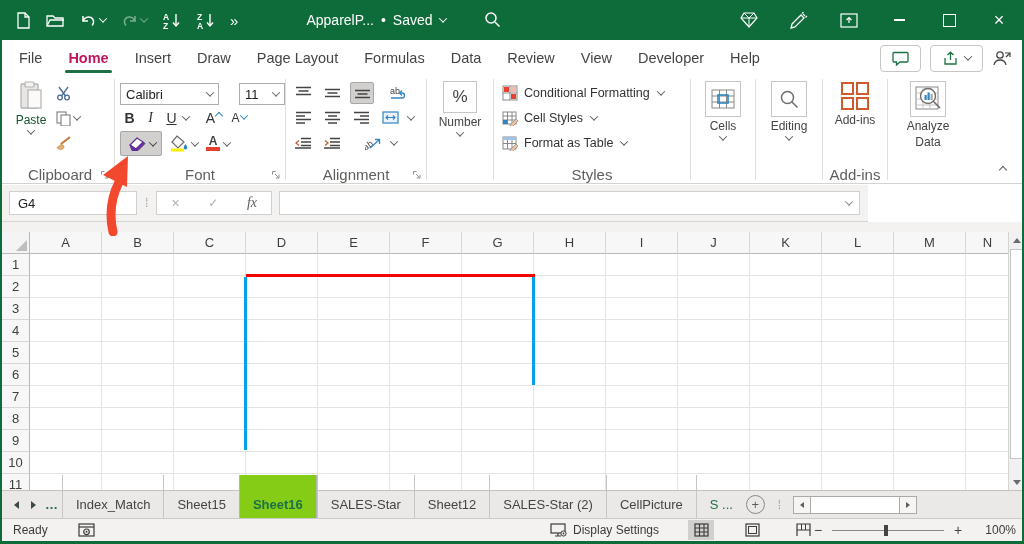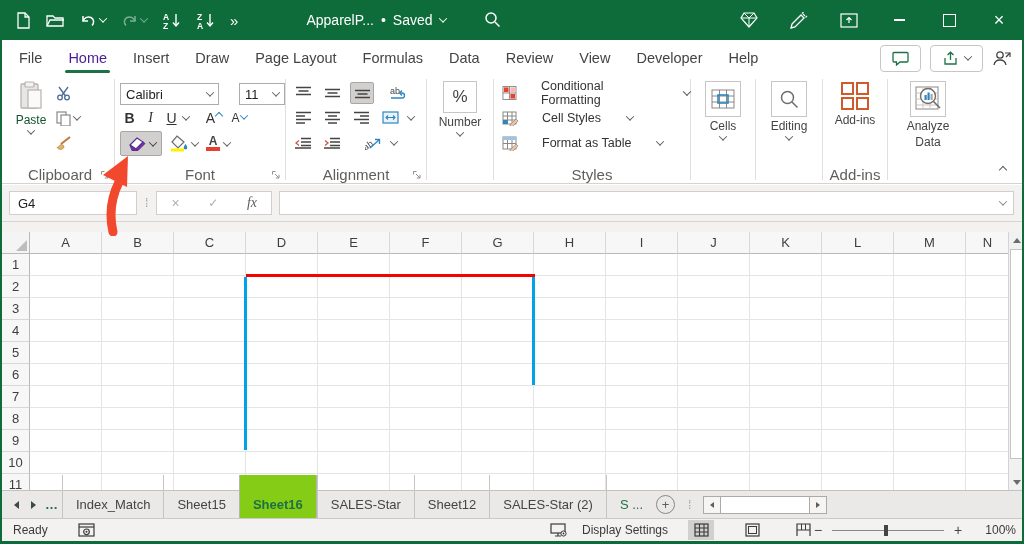--- a/index.html
+++ b/index.html
@@ -25,21 +25,21 @@
   .tb-right>div{width:50px;height:40px;display:flex;align-items:center;justify-content:center}
   .winrect{width:11px;height:11px;border:1.4px solid #fff}
   .winmin{width:11px;height:1.6px;background:#fff}
   .x-gl{font-size:18px;line-height:18px}
 
   
   .tabrow{position:absolute;left:2px;top:40px;width:1020px;height:36px;background:#fff;
     display:flex;align-items:center;padding-left:4px;box-sizing:border-box;
     font-size:14.5px;color:#444}
   .rtab{padding:0 13px;position:relative;height:100%;display:flex;align-items:center}
-  .rtab.active{color:#4c1d95;font-weight:400}
+  .rtab.active{color:#be185d;font-weight:700}
   .rtab.active::after{content:"";position:absolute;left:10px;right:10px;bottom:3px;height:3px;
     border-radius:2px;background:var(--accent,#1E7145)}
   .tabrow-right{margin-left:auto;display:flex;align-items:center;gap:9px;padding-right:10px}
   .pillbtn{border:1px solid #C8C6C4;border-radius:4px;height:25px;display:flex;
     align-items:center;padding:0 11px;gap:6px;background:#fff}
 
   
   .ribbon{position:absolute;left:2px;top:76px;width:1020px;height:108px;background:#fff;
     border-bottom:1px solid #D5D3D1;display:flex;padding-left:4px;box-sizing:border-box}
   .vsep{width:1px;background:#E1DFDD;margin:3px 0}
@@ -57,27 +57,27 @@
   .combo{border:1px solid #ACACAC;background:#fff;height:20px;display:flex;align-items:center;
     padding:0 5px;font-size:13px;color:#222;justify-content:space-between}
   .combo .cv{color:#666}
   .fmt{font-size:14px;color:#333;width:19px;text-align:center}
   .selbtn{background:var(--selbg,#D2D0CE);border:1px solid #A9A7A5;border-radius:2px;
     display:flex;align-items:center;justify-content:center;gap:4px}
   .alrow{display:flex;align-items:center;gap:7px;margin-bottom:4px;padding-left:6px;height:21px}
   .albtn{width:22px;height:20px;display:flex;align-items:center;justify-content:center}
   .iconbox{width:34px;height:34px;border:1px solid #C8C6C4;background:#fff;display:flex;
     align-items:center;justify-content:center}
-  .strow{display:flex;align-items:center;gap:24px;height:25px;padding-left:8px;
+  .strow{display:flex;align-items:center;gap:6px;height:25px;padding-left:8px;
     font-size:12.5px;color:#333}
   .strow .cv{color:#605E5C;margin-left:2px}
   .collapse{position:absolute;right:16px;bottom:6px;color:#605E5C}
 
   
-  .fbar{position:absolute;left:2px;top:185px;width:1020px;height:37px;background:#F3F2F1;
+  .fbar{position:absolute;left:2px;top:185px;width:866px;height:37px;background:#F3F2F1;
     border-bottom:1px solid #D8D6D4;display:flex;align-items:center;box-sizing:border-box}
   .namebox{margin-left:7px;width:118px;height:22px;background:#fff;border:1px solid #D1CFCD;
     font-size:13px;color:#222;display:flex;align-items:center;padding-left:8px}
   .vd{color:#A3A1A0;font-size:12px;letter-spacing:0;margin:0 8px;line-height:10px}
   .fxbox{width:114px;height:22px;background:#fff;border:1px solid #D1CFCD;display:flex;
     align-items:center;justify-content:space-around;color:#B3B1AF}
   .fx-it{font-family:"Liberation Serif",serif;font-style:italic;font-size:14px;color:#5F5D5B}
   .finput{flex:1;margin:0 8px 0 7px;height:22px;background:#fff;border:1px solid #D1CFCD;
     display:flex;align-items:center;justify-content:flex-end;padding-right:7px;color:#8A8886}
 
@@ -136,21 +136,21 @@
     align-items:center;justify-content:center;box-sizing:border-box}
   .htrack{width:88px;height:18px;border:1px solid #ABAAA9;border-left:none;border-right:none;
     background:#fff;box-sizing:border-box}
 
   
   .status{position:absolute;left:2px;top:518px;width:1020px;height:26px;background:#F3F2F1;
     border-top:1px solid #CBCAC9;border-bottom:3px solid var(--green,#0E6B3A);
     box-sizing:border-box;display:flex;align-items:center;font-size:12px;color:#3B3A39}
   .st-ready{padding-left:11px}
   .st-macro{margin-left:30px}
-  .st-disp{position:absolute;left:548px;display:flex;align-items:flex-start;gap:14px}
+  .st-disp{position:absolute;left:548px;display:flex;align-items:flex-start;gap:5px}
   .views{position:absolute;left:686px;display:flex;align-items:center;gap:25px}
   .viewbtn{width:26px;height:20px;display:flex;align-items:center;justify-content:center}
   .viewbtn.sel{background:#D2D0CE}
   .zoomctl{position:absolute;left:808px;display:flex;align-items:center}
   .zminus,.zplus{font-size:14px;color:#444;width:16px;text-align:center}
   .ztrack{width:112px;height:1px;background:#8A8886;margin:0 6px;position:relative}
   .zthumb{position:absolute;left:52px;top:-5px;width:4px;height:11px;background:#444}
   .zlabel{margin-left:14px;font-size:12px;color:#3B3A39;width:36px;text-align:right}
 
   .edge{position:absolute;top:40px;bottom:0;width:2px;background:var(--green,#0E6B3A);z-index:40}
@@ -721,20 +721,23 @@
       <span>Sheet16</span>
     </div>
   <div class="stab">
       <span>SALES-Star</span>
     </div>
   <div class="stab">
       <span>Sheet12</span>
     </div>
   <div class="stab">
       <span>SALES-Star (2)</span>
+    </div>
+  <div class="stab">
+      <span>CellPicture</span>
     </div>
   <div class="stab partial">
       <span>S ...</span>
     </div>
   <span class="pluscirc">
       <span>+</span>
     </span>
   <span class="vd" style="margin:0 4px">⁞</span>
   <div class="hsc">
     <span class="hbtn">

